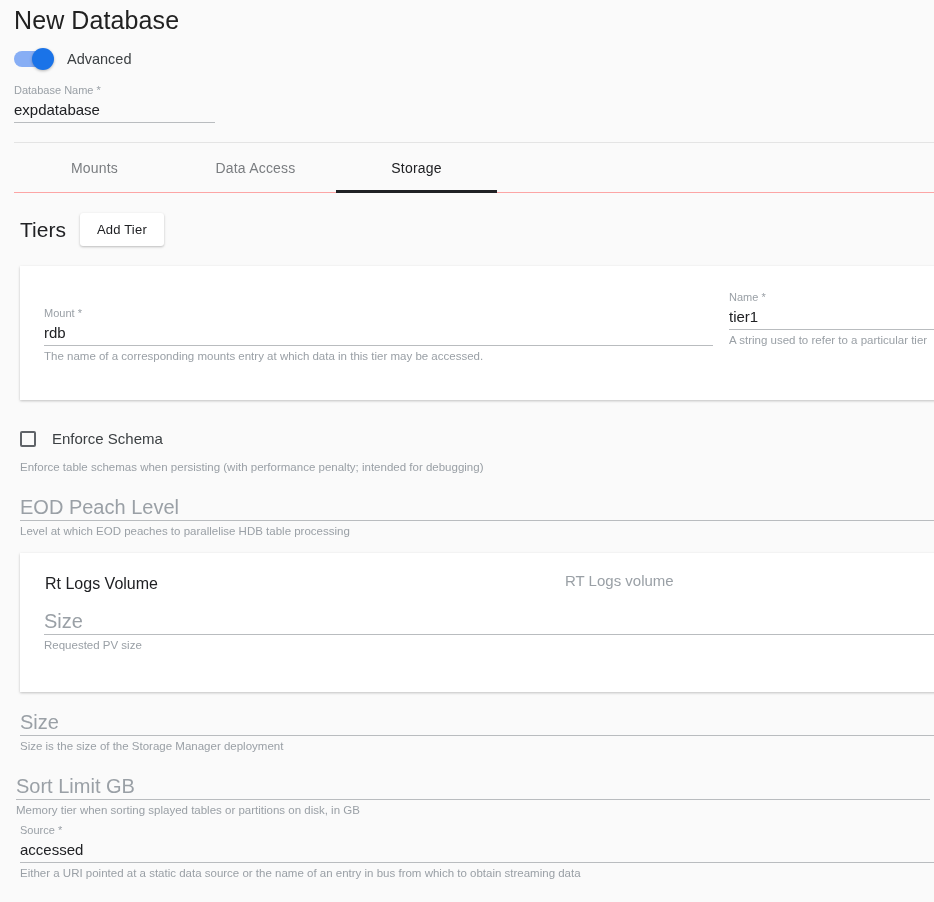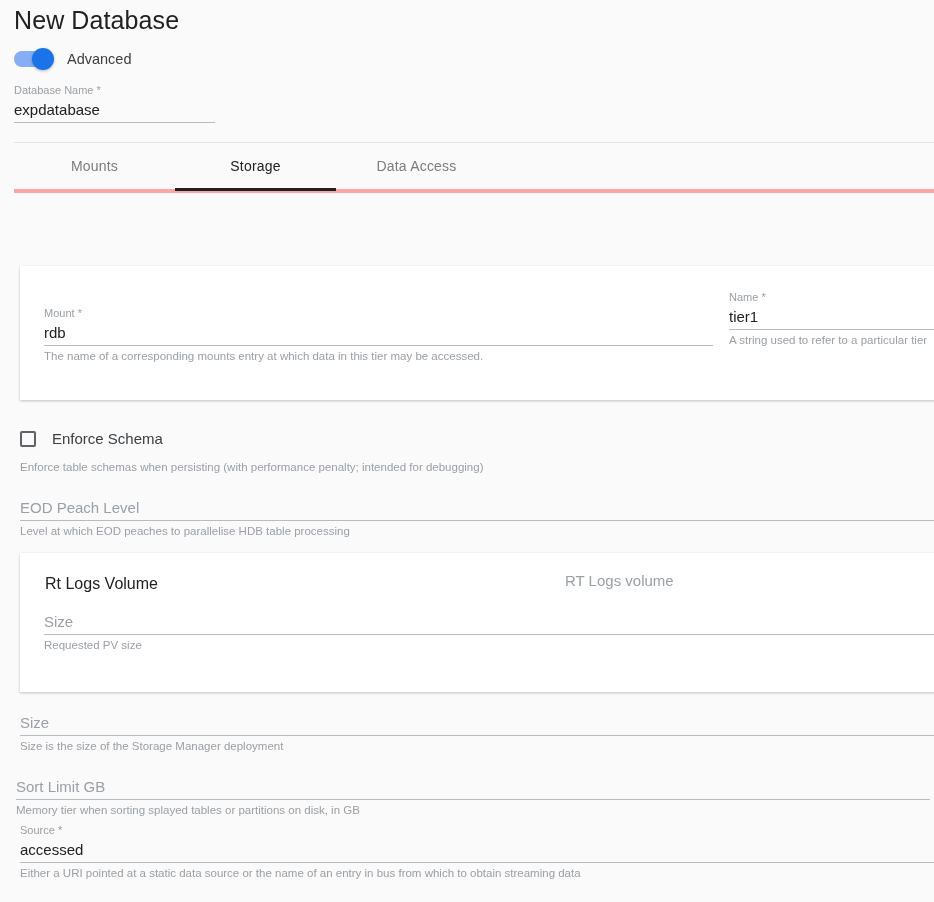--- a/index.html
+++ b/index.html
@@ -98,21 +98,21 @@
 
   #db-name-field { left: 14px; top: 84px; width: 201px; }
 
   
   .tabbar {
     position: absolute;
     left: 14px; top: 142px;
     width: 920px;
     height: 51px;
     border-top: 1px solid #e4e4e4;
-    border-bottom: 4px solid #fca5a5;
+    border-bottom: 1px solid #fca5a5;
     display: flex;
     align-items: center;
   }
   .tab {
     height: 50px;
     width: 161px;
     display: flex;
     align-items: center;
     justify-content: center;
     font-size: 14px;
@@ -208,21 +208,21 @@
     font-size: 11.5px;
     color: #9aa0a6;
   }
 
   
   #eod-field    { left: 20px; top: 497px; width: 914px; }
   #size-field   { left: 20px; top: 712px; width: 914px; }
   #sort-field   { left: 16px; top: 776px; width: 914px; }
   #source-field { left: 20px; top: 824px; width: 914px; }
 
-  .wide .field-placeholder { font-size: 15px; }
+  .wide .field-placeholder { font-size: 20px; }
 </style>
 </head>
 <body>
 
 <div id="page">
 
   <div class="page-title">New Database</div>
 
   <div class="toggle-row">
     <div class="switch">
@@ -232,24 +232,28 @@
   </div>
 
   <div class="field" id="db-name-field">
     <span class="field-label">Database Name *</span>
     <span class="field-value">expdatabase</span>
     <div class="field-underline"></div>
   </div>
 
   <div class="tabbar">
     <div class="tab">Mounts</div>
+    <div class="tab">Data Access</div>
     <div class="tab active">Storage</div>
-    <div class="tab">Data Access</div>
-  </div>
-
+  </div>
+
+  <div class="tiers-header">
+    <div class="tiers-title">Tiers</div>
+    <button class="add-tier-btn">Add Tier</button>
+  </div>
 
   <div class="card" id="tier-card">
     <div class="field" id="tier-mount-field">
       <span class="field-label">Mount *</span>
       <span class="field-value">rdb</span>
       <div class="field-underline"></div>
       <span class="field-hint">The name of a corresponding mounts entry at which data in this tier may be accessed.</span>
     </div>
     <div class="field" id="tier-name-field">
       <span class="field-label">Name *</span>

